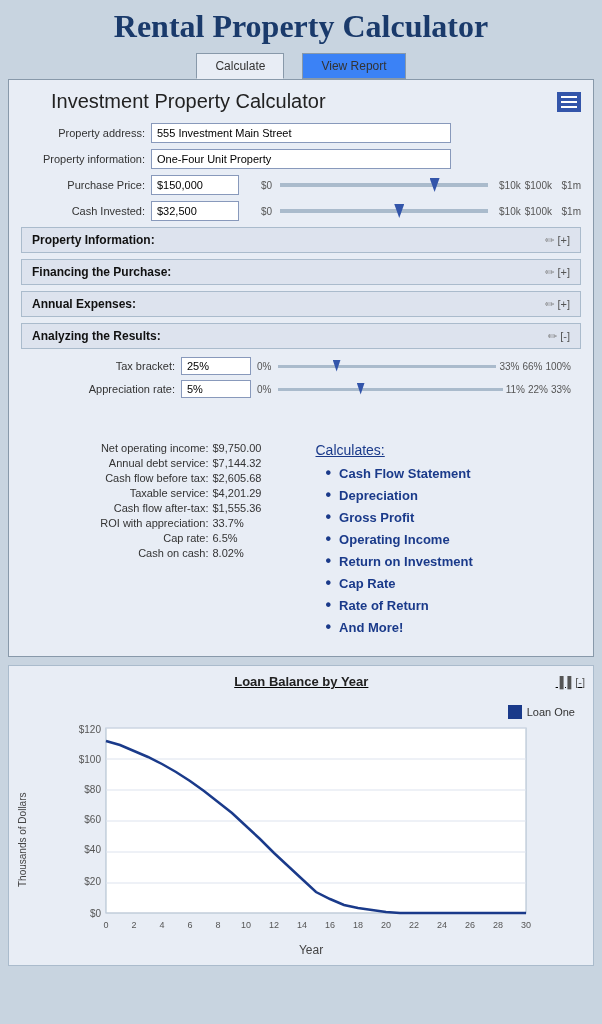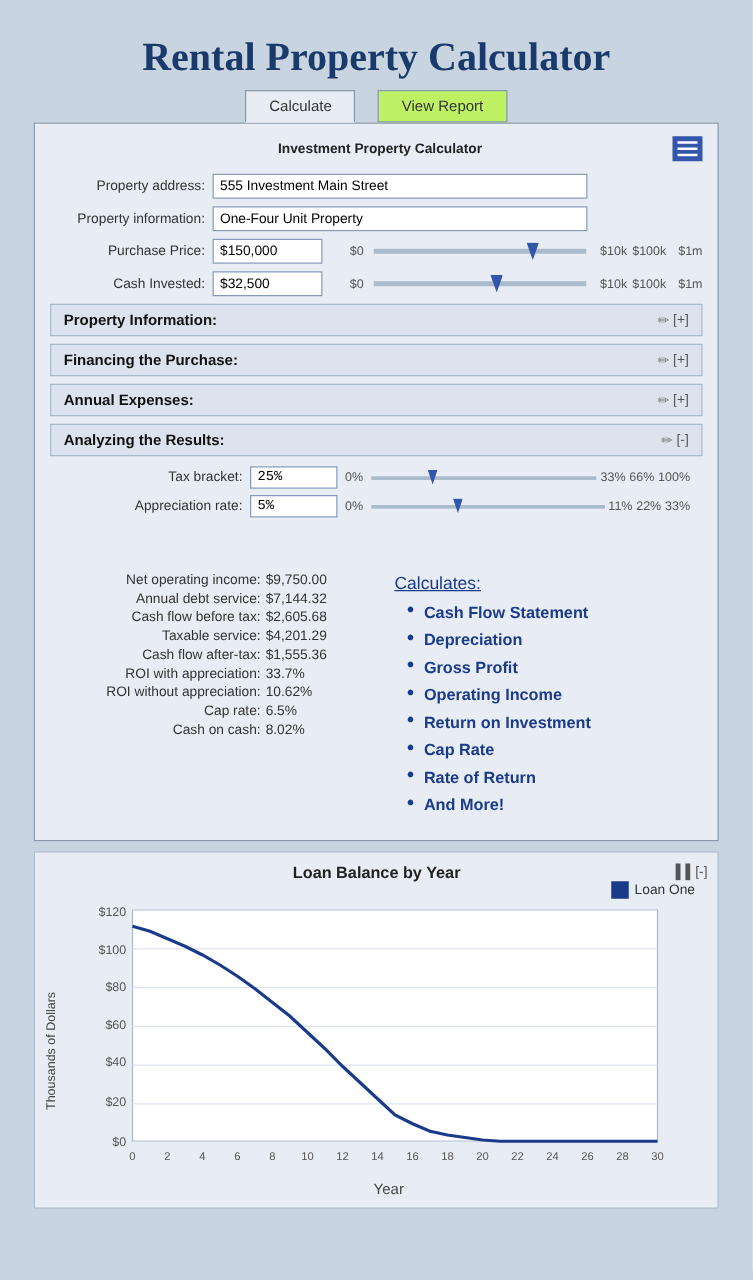--- a/index.html
+++ b/index.html
@@ -6,42 +6,42 @@
     body {
       font-family: Arial, sans-serif;
       background: #c8d4e0;
       width: 602px;
       min-height: 1024px;
     }
 
     .page-wrapper {
       width: 602px;
       background: #c8d4e0;
-      padding: 27px;
+      padding: 8px;
     }
 
     .main-title {
       text-align: center;
       font-size: 32px;
       font-weight: bold;
       color: #1a3a6b;
       font-family: Georgia, serif;
       margin-bottom: 8px;
     }
 
     .tab-bar {
       display: flex;
       justify-content: center;
       gap: 18px;
       margin-bottom: 0;
     }
 
     .tab {
       padding: 5px 18px;
-      background: #bef264;
+      background: #3b82f6;
       border: 1px solid #8899aa;
       font-size: 12px;
       cursor: pointer;
       color: #333;
     }
 
     .tab.active {
       background: #e8edf5;
       border-bottom: 1px solid #e8edf5;
     }
@@ -53,24 +53,24 @@
     }
 
     .calc-header {
       display: flex;
       justify-content: space-between;
       align-items: center;
       margin-bottom: 10px;
     }
 
     .calc-title {
-      font-size: 11px;
-      font-weight: bold;
+      font-size: 20px;
+      font-weight: normal;
       color: #222;
-      text-align: center;
+      text-align: left;
       flex: 1;
     }
 
     .menu-icon {
       width: 24px;
       height: 20px;
       background: #3355aa;
       display: flex;
       flex-direction: column;
       justify-content: center;
@@ -202,21 +202,20 @@
       margin-bottom: 5px;
     }
 
     .inline-input {
       border: 1px solid #8899bb;
       background: white;
       padding: 2px 5px;
       font-size: 11px;
       height: 18px;
       width: 70px;
-      font-family: Liberation Mono, monospace;
     }
 
     .slider-mini {
       display: flex;
       align-items: center;
       gap: 3px;
       flex: 1;
       padding-left: 6px;
     }
 
@@ -298,21 +297,22 @@
       background: #e8edf5;
       border: 1px solid #aabbcc;
       margin-top: 8px;
       padding: 8px;
     }
 
     .chart-header {
       display: flex;
       justify-content: center;
       align-items: center;
-      margin-bottom: 0;
+      margin-bottom: 16px;
+      text-decoration: underline;
     }
 
     .chart-title {
       font-size: 13px;
       font-weight: bold;
       color: #222;
       flex: 1;
       text-align: center;
     }
 
@@ -517,24 +517,20 @@
             <span class="stat-label">Taxable service:</span>
             <span class="stat-value">$4,201.29</span>
           </div>
           <div class="stat-row">
             <span class="stat-label">Cash flow after-tax:</span>
             <span class="stat-value">$1,555.36</span>
           </div>
           <div class="stat-row">
             <span class="stat-label">ROI with appreciation:</span>
             <span class="stat-value">33.7%</span>
-          </div>
-          <div class="stat-row">
-            <span class="stat-label">ROI without appreciation:</span>
-            <span class="stat-value">10.62%</span>
           </div>
           <div class="stat-row">
             <span class="stat-label">Cap rate:</span>
             <span class="stat-value">6.5%</span>
           </div>
           <div class="stat-row">
             <span class="stat-label">Cash on cash:</span>
             <span class="stat-value">8.02%</span>
           </div>
         </div>

